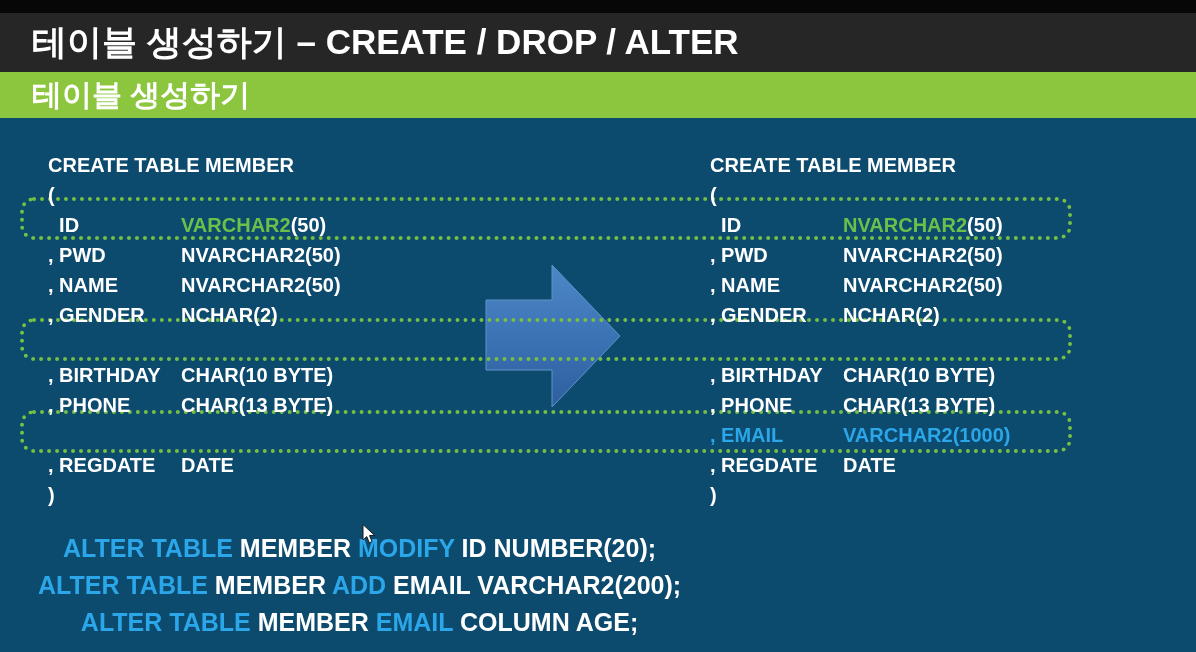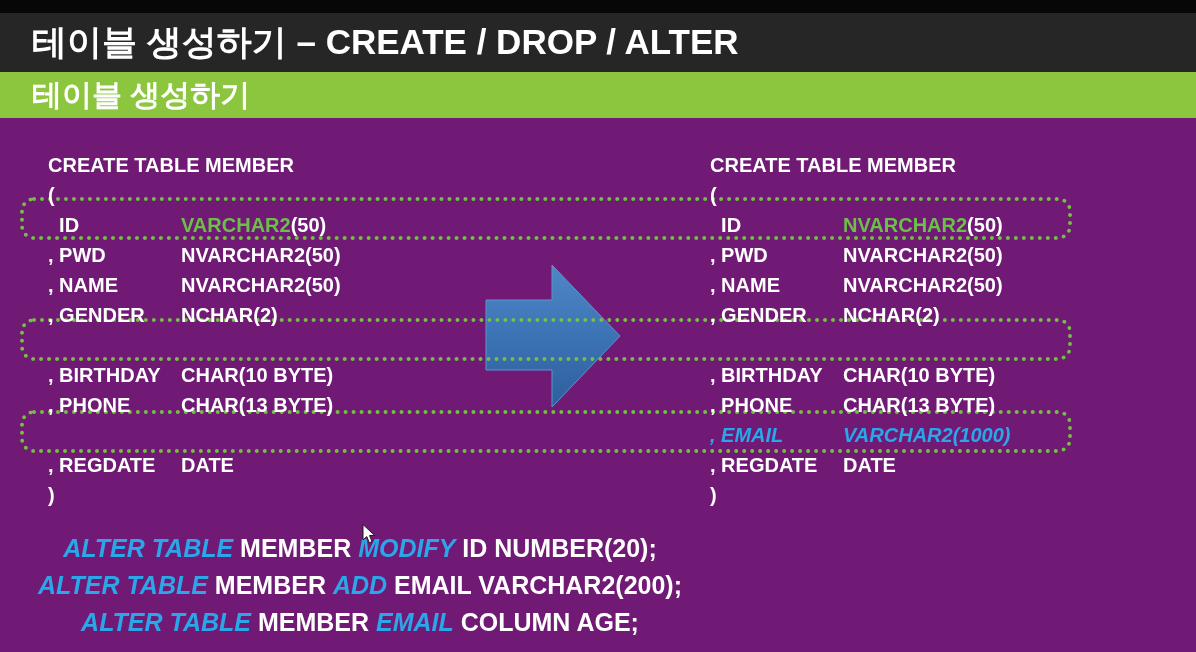--- a/index.html
+++ b/index.html
@@ -1,18 +1,18 @@
 <!DOCTYPE html>
 <html style="--accent-green: #8CC63F; --dotted-green: #74BF44; --type-green: #6CC04A; --orange: #F1A233; --blue: #2AA6E9; --arrow-top: #4E87C7; --arrow-mid: #3A71B2; --arrow-bottom: #2E5F9E;"><head>
 <meta charset="utf-8">
 <style>
   html,body{margin:0;padding:0;background:#000;}
   .slide{
     position:relative;width:1196px;height:652px;overflow:hidden;
-    background:#701a75;
+    background:#0c4a6e;
     font-family:"Liberation Sans","DejaVu Sans",sans-serif;
     font-weight:bold;
   }
   .top-strip{position:absolute;left:0;top:0;width:1196px;height:13px;background:#070707;}
   .title-bar{
     position:absolute;left:0;top:13px;width:1196px;height:59px;
     background:#262626;display:flex;align-items:center;
   }
   .title-bar .title{
     color:#ffffff;font-size:35px;font-weight:800;letter-spacing:0px;
@@ -41,21 +41,21 @@
   .code-line{height:30px;line-height:30px;white-space:pre;display:flex;}
   .cname{display:inline-block;min-width:126px;margin-right:7px;white-space:pre;}
   .ctype{white-space:pre;}
 
   .alter-block{position:absolute;left:38px;top:530px;z-index:3;font-size:25px;}
   .alter-line{height:37px;line-height:37px;white-space:pre;text-align:center;}
 
   .white{color:#ffffff;}
   .green{color:var(--type-green,#6CC04A);}
   .orange{color:var(--orange,#F1A233);}
-  .blue{color:var(--blue,#2AA6E9);font-style:italic;}
+  .blue{color:var(--blue,#2AA6E9);}
 
   .cursor{position:absolute;left:362px;top:524px;z-index:5;}
 </style>
 </head>
 <body>
 
 <div class="slide">
 
   <div class="top-strip"></div>
 

